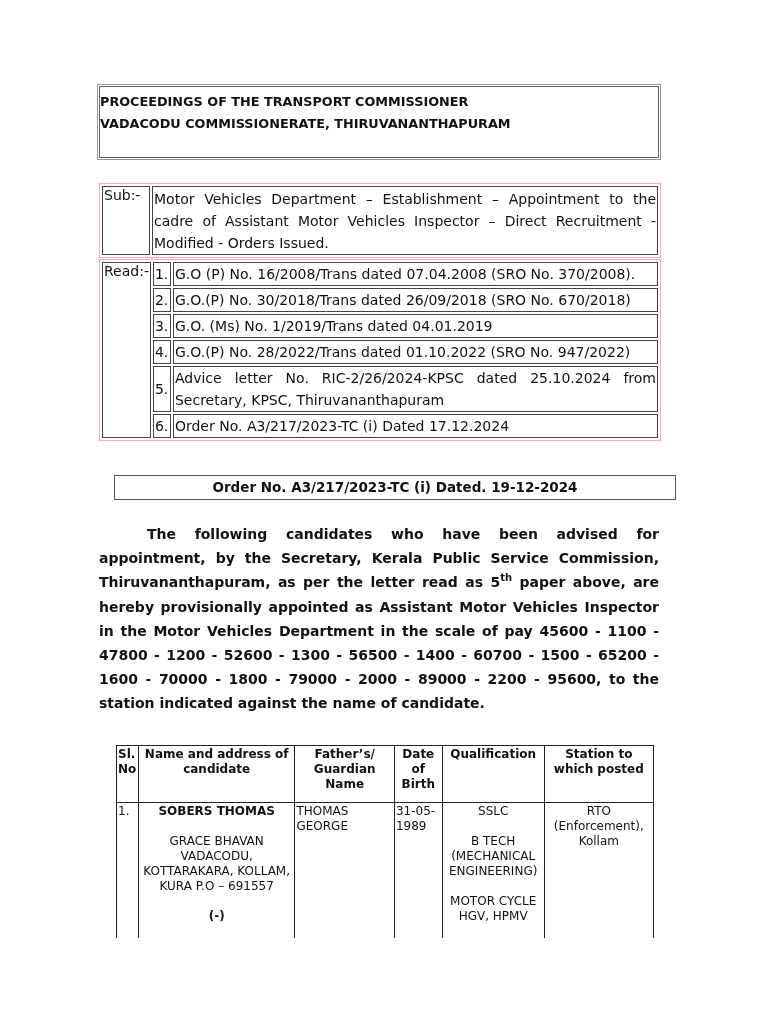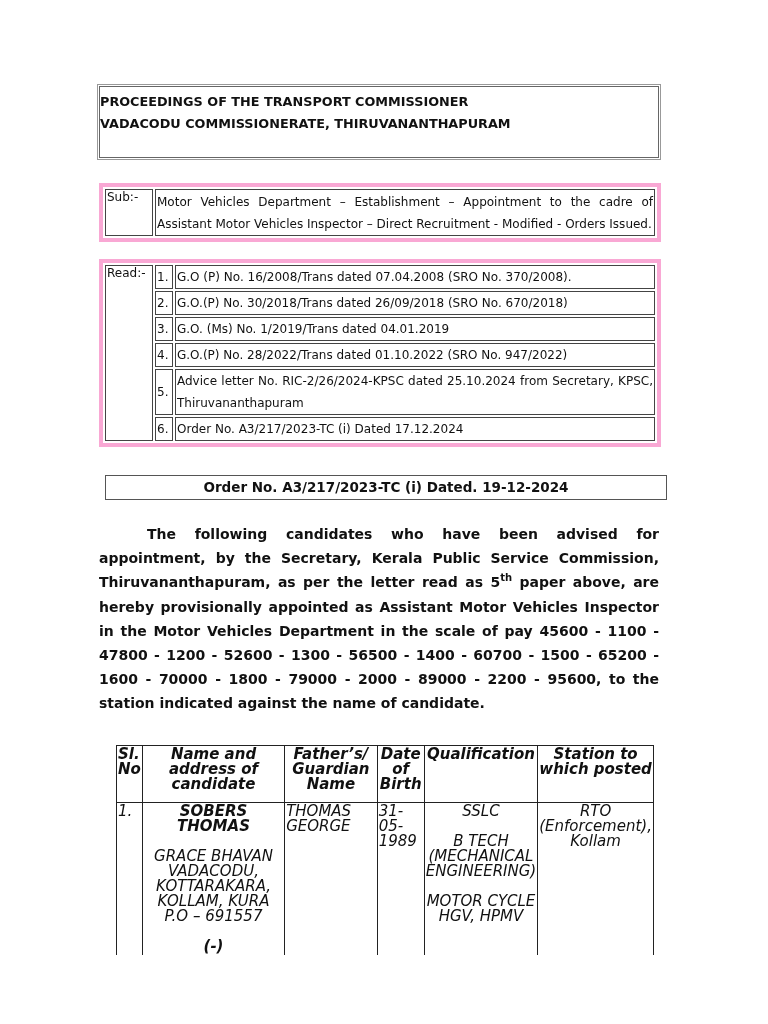--- a/index.html
+++ b/index.html
@@ -5,40 +5,40 @@
   html, body { margin:0; padding:0; background:#ffffff; }
   body { width:768px; height:1024px; position:relative; overflow:hidden;
          font-family:"DejaVu Sans", "Liberation Sans", sans-serif; color:#111; }
 
   .header-box { position:absolute; left:99px; top:86px; width:560px; height:72px;
                 border:1px solid #666; outline:1px solid #999; outline-offset:1px;
                 box-sizing:border-box; text-align:left; font-weight:bold; font-size:12.8px;
                 line-height:22px; padding-top:4px; }
 
   .sub-table, .read-table { position:absolute; left:99px; border-collapse:separate; border-spacing:2px;
-                border:4px solid #f9a8d4; font-size:12px; }
+                border:1px solid #f9a8d4; font-size:14px; }
   .sub-table { top:183px; width:562px; }
   .read-table { top:259px; width:562px; }
   .sub-table td, .read-table td { border:1px solid #444; vertical-align:top; padding:0 1px; }
   .sub-label { width:44px; }
   .sub-text { text-align:justify; line-height:22px; padding-top:1px !important; }
   .read-label { width:44px; vertical-align:top; }
   .read-num { width:14px; vertical-align:middle !important; }
   .read-text { line-height:22px; text-align:justify; }
   .row-h { height:22px; }
 
-  .order-box { position:absolute; left:105px; top:475px; width:562px; height:25px; box-sizing:border-box;
+  .order-box { position:absolute; left:114px; top:475px; width:562px; height:25px; box-sizing:border-box;
                border:1px solid #555; text-align:center; font-weight:bold; font-size:13.5px; line-height:23px; }
 
   .para { position:absolute; left:99px; top:522px; width:560px; font-weight:bold; font-size:14px;
           line-height:24.2px; text-align:justify; }
   .para .indent { display:inline-block; width:48px; }
   .para sup { font-size:10px; line-height:0; }
 
-  .cand-table { position:absolute; left:116px; top:745px; width:538px; border-collapse:collapse; font-size:15px;font-style:italic; }
+  .cand-table { position:absolute; left:116px; top:745px; width:538px; border-collapse:collapse; font-size:12px; }
   .cand-table th, .cand-table td { border:1px solid #222; vertical-align:top; padding:1px 1px; }
   .cand-table th { font-weight:bold; text-align:center; height:54px; line-height:15px; }
   .cand-table th.c-sl { text-align:left; }
   .cand-table td { height:133px; line-height:15px; }
   .cand-table tr.body-row td { border-bottom:none; }
   .c-sl { width:19px; }
   .c-name { width:160px; text-align:center; }
   .c-father { width:100px; }
   .c-dob { width:46px; }
   .c-qual { width:100px; text-align:center; }

